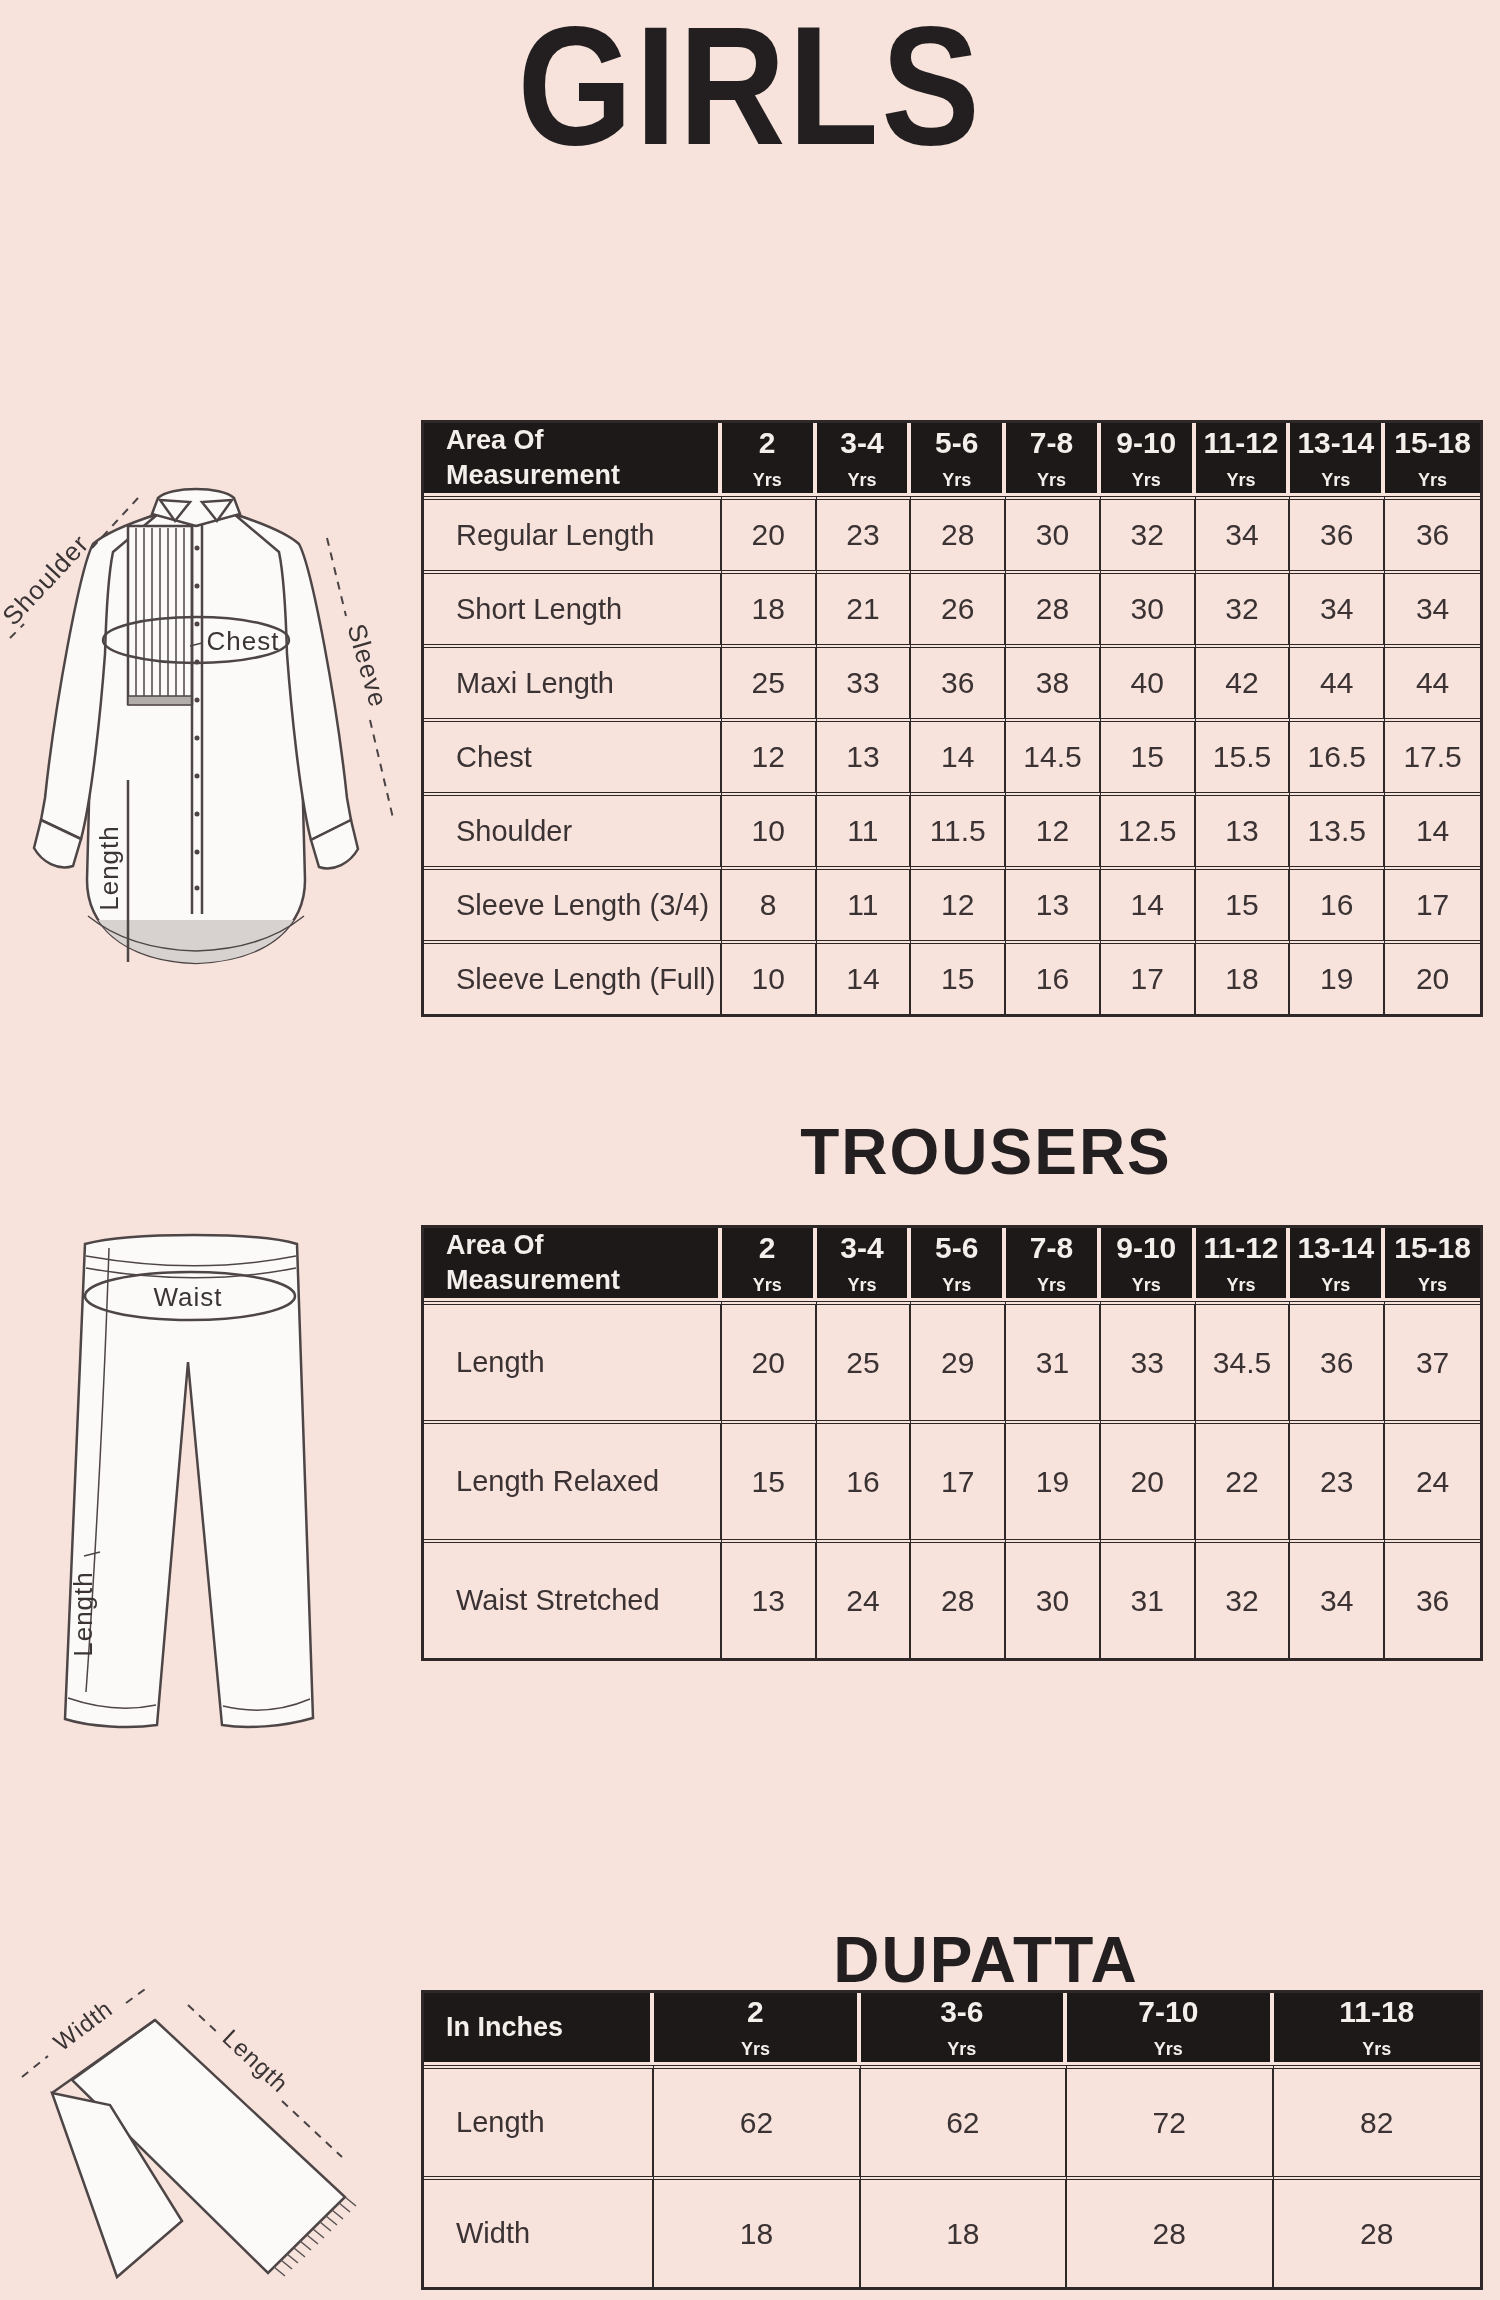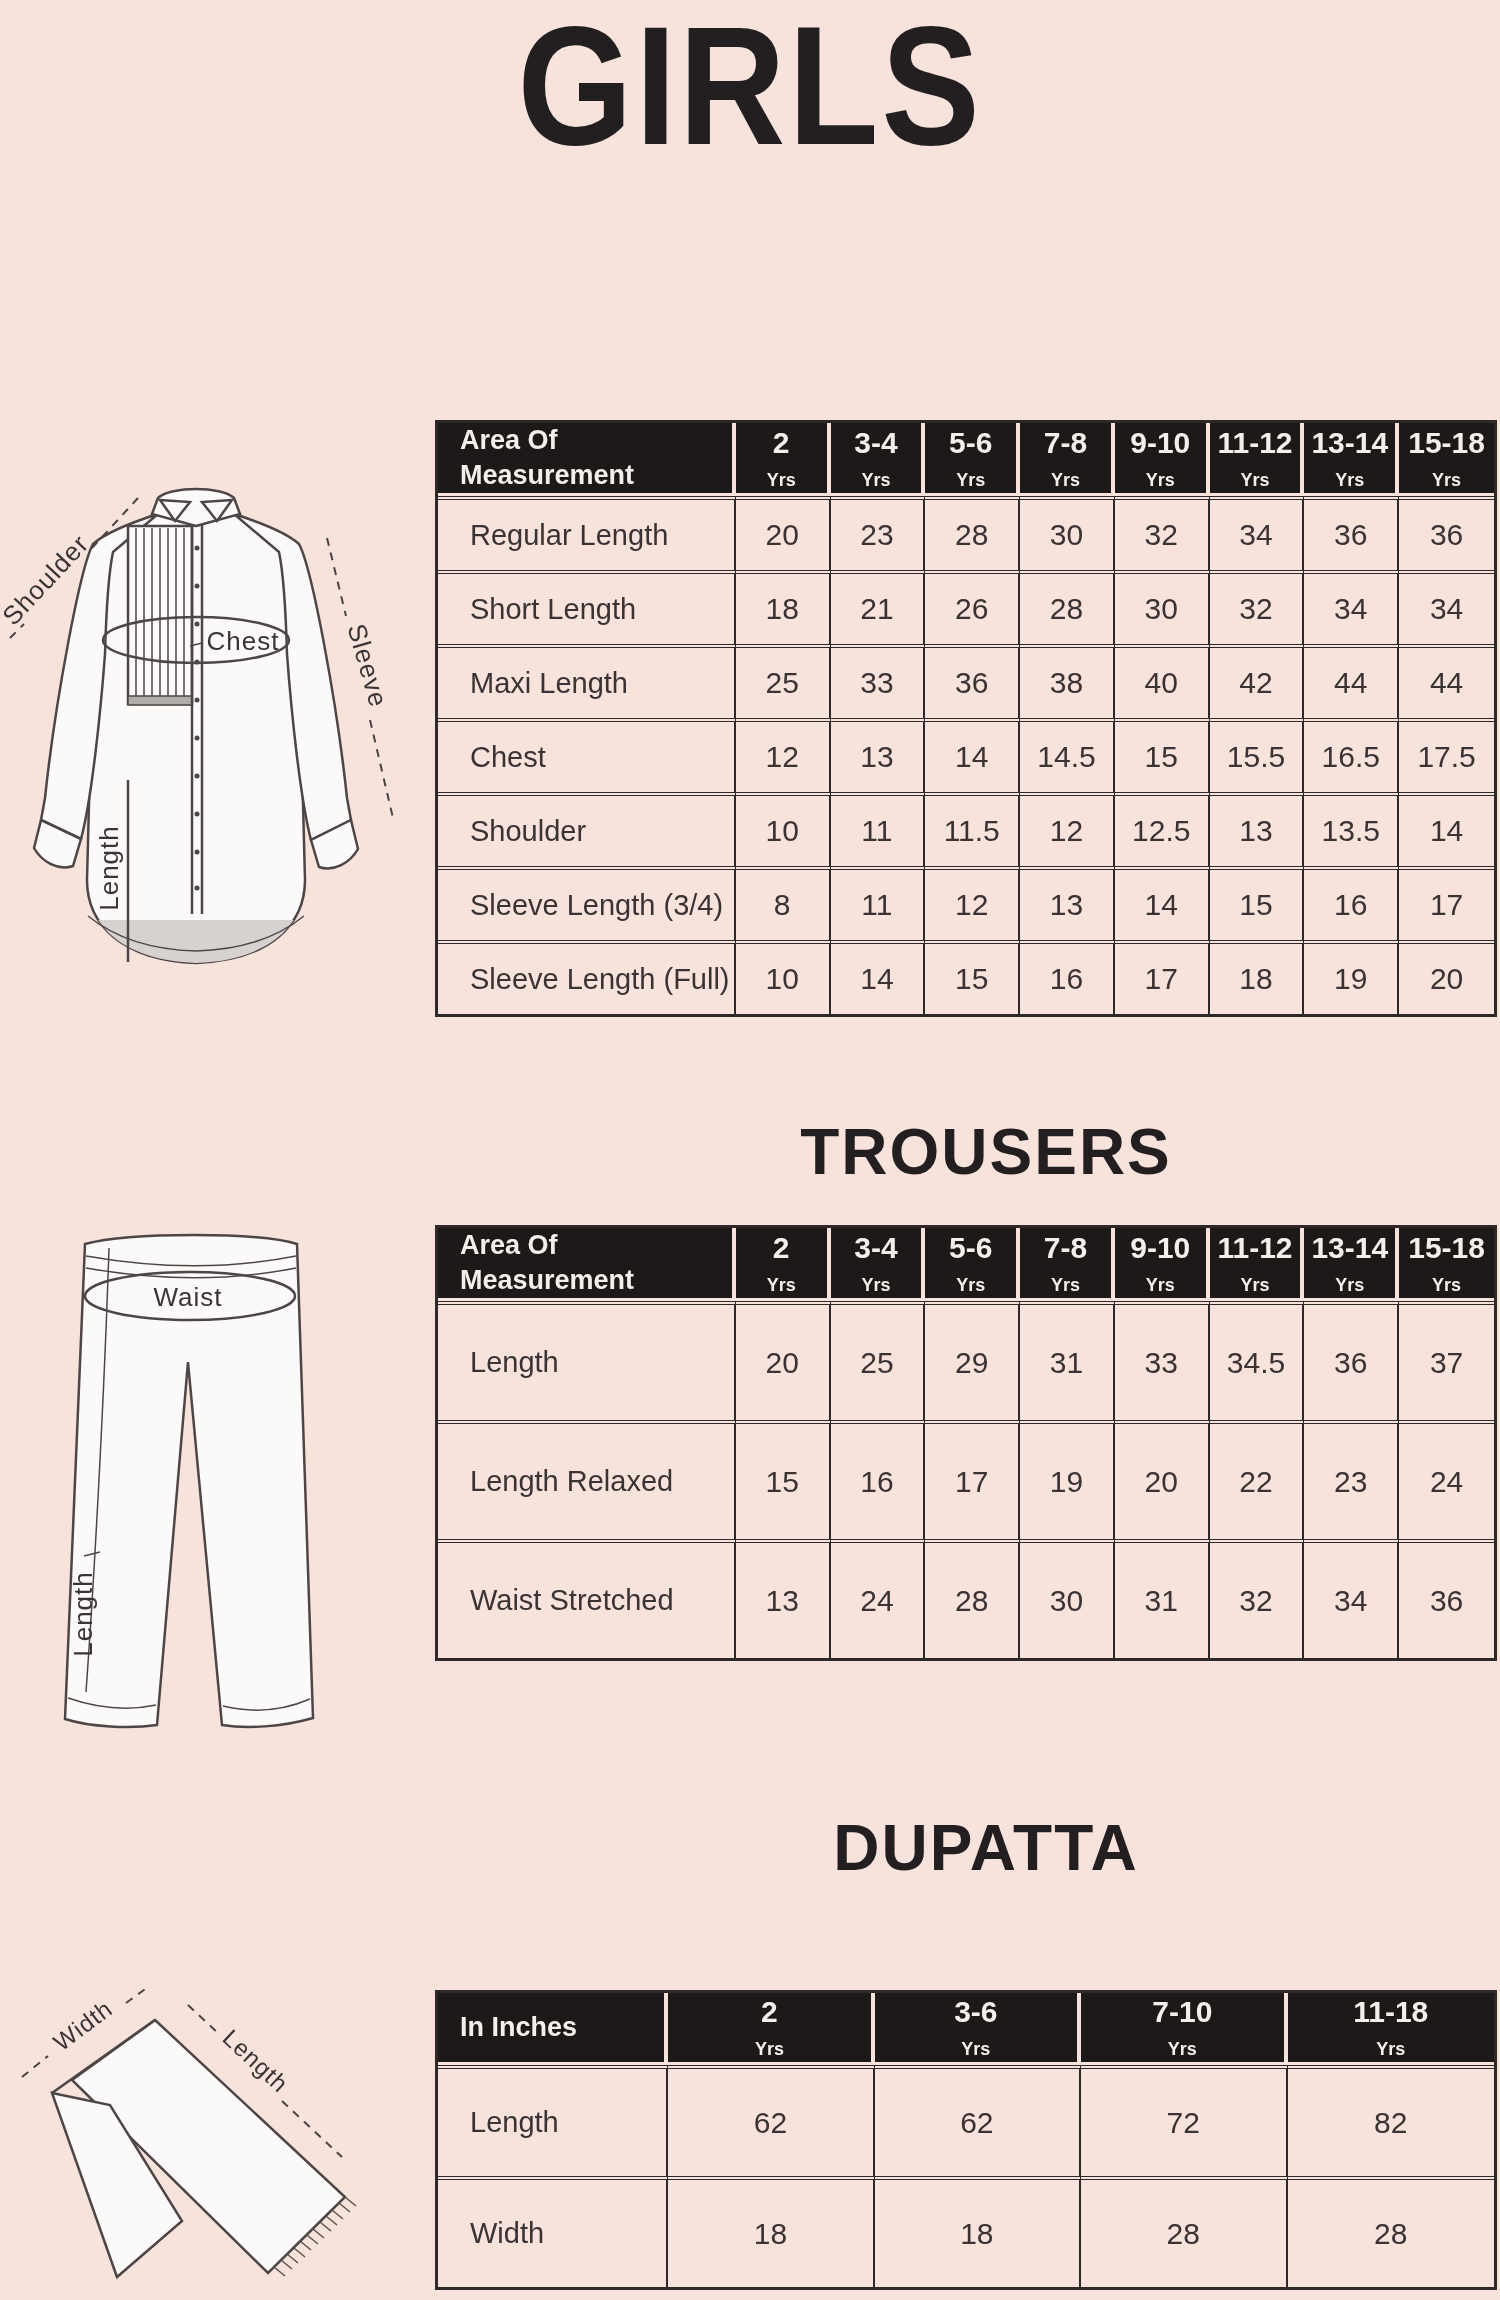--- a/index.html
+++ b/index.html
@@ -27,24 +27,24 @@
     font-size:56px;font-weight:normal;letter-spacing:17px;color:var(--ink);
     line-height:1;text-indent:17px;
   }
   .section-title{
     position:absolute;left:435px;width:1062px;padding-left:40px;
     text-align:center;font-size:64px;font-weight:bold;letter-spacing:2px;
     color:var(--ink);line-height:1;
   }
   .st-kurta{top:318px;}
   .st-trousers{top:1120px;}
-  .st-dupatta{top:1816px;}
+  .st-dupatta{top:1928px;}
   
   table.size-table{
-    position:absolute;left:435px;width:1062px;
+    position:absolute;left:421px;width:1062px;
     border-collapse:separate;border-spacing:0;
     border:3px solid var(--border);table-layout:fixed;
   }
   .t-kurta{top:420px;}
   .t-trousers{top:1225px;}
   .t-dupatta{top:1990px;}
   .size-table thead tr{height:72px;}
   .t-kurta tbody tr{height:74px;}
   .t-trousers tbody tr{height:119px;}
   .t-dupatta tbody tr{height:111px;}

